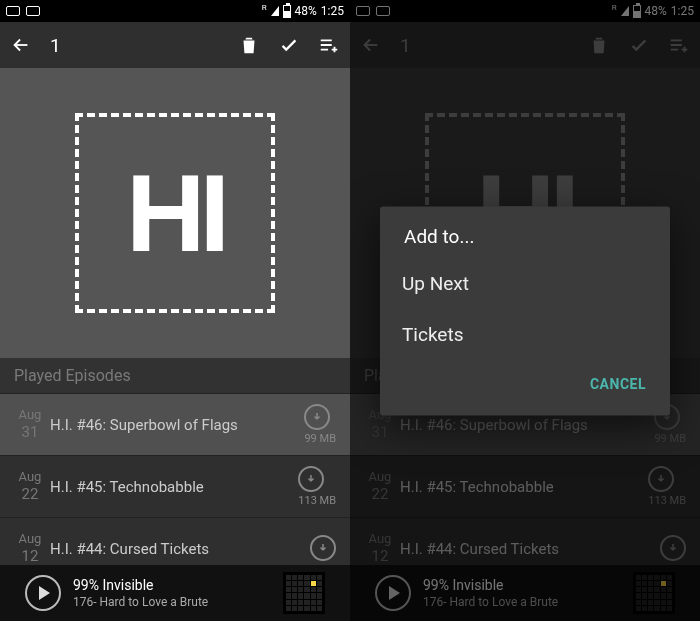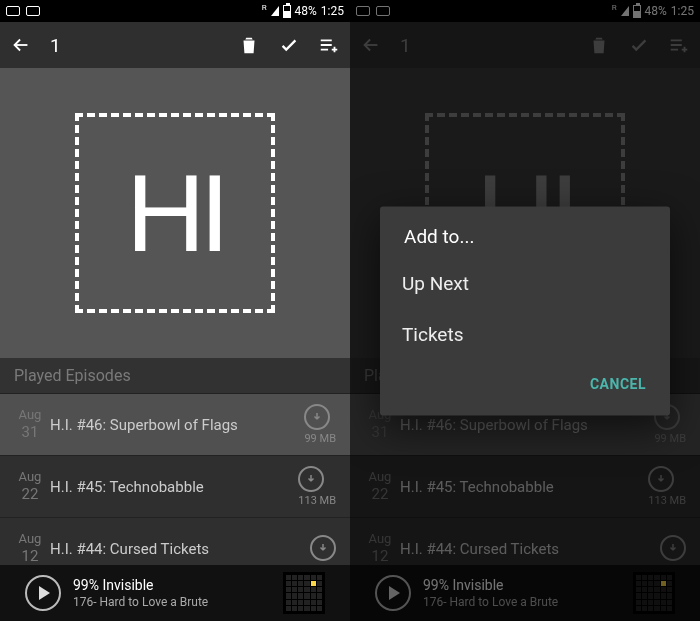--- a/index.html
+++ b/index.html
@@ -77,21 +77,21 @@
     position:relative;
   }
   .hero .box {
     width: 200px; height: 200px;
     border: 4px dashed #fff;
     display:flex; align-items:center; justify-content:center;
     position:relative;
   }
   .hero .hi {
     font-family: Arial, sans-serif;
-    font-weight: 400;
+    font-weight: 700;
     font-size: 110px;
     letter-spacing: -6px;
     color:#fff;
     line-height:1;
     text-align:center;
   }
   .phone.dimmed .hero .hi { color:#888; }
   .phone.dimmed .hero .box { border-color:#888; }
   .phone.dimmed .hero { background:#3a3a3a; }
   

